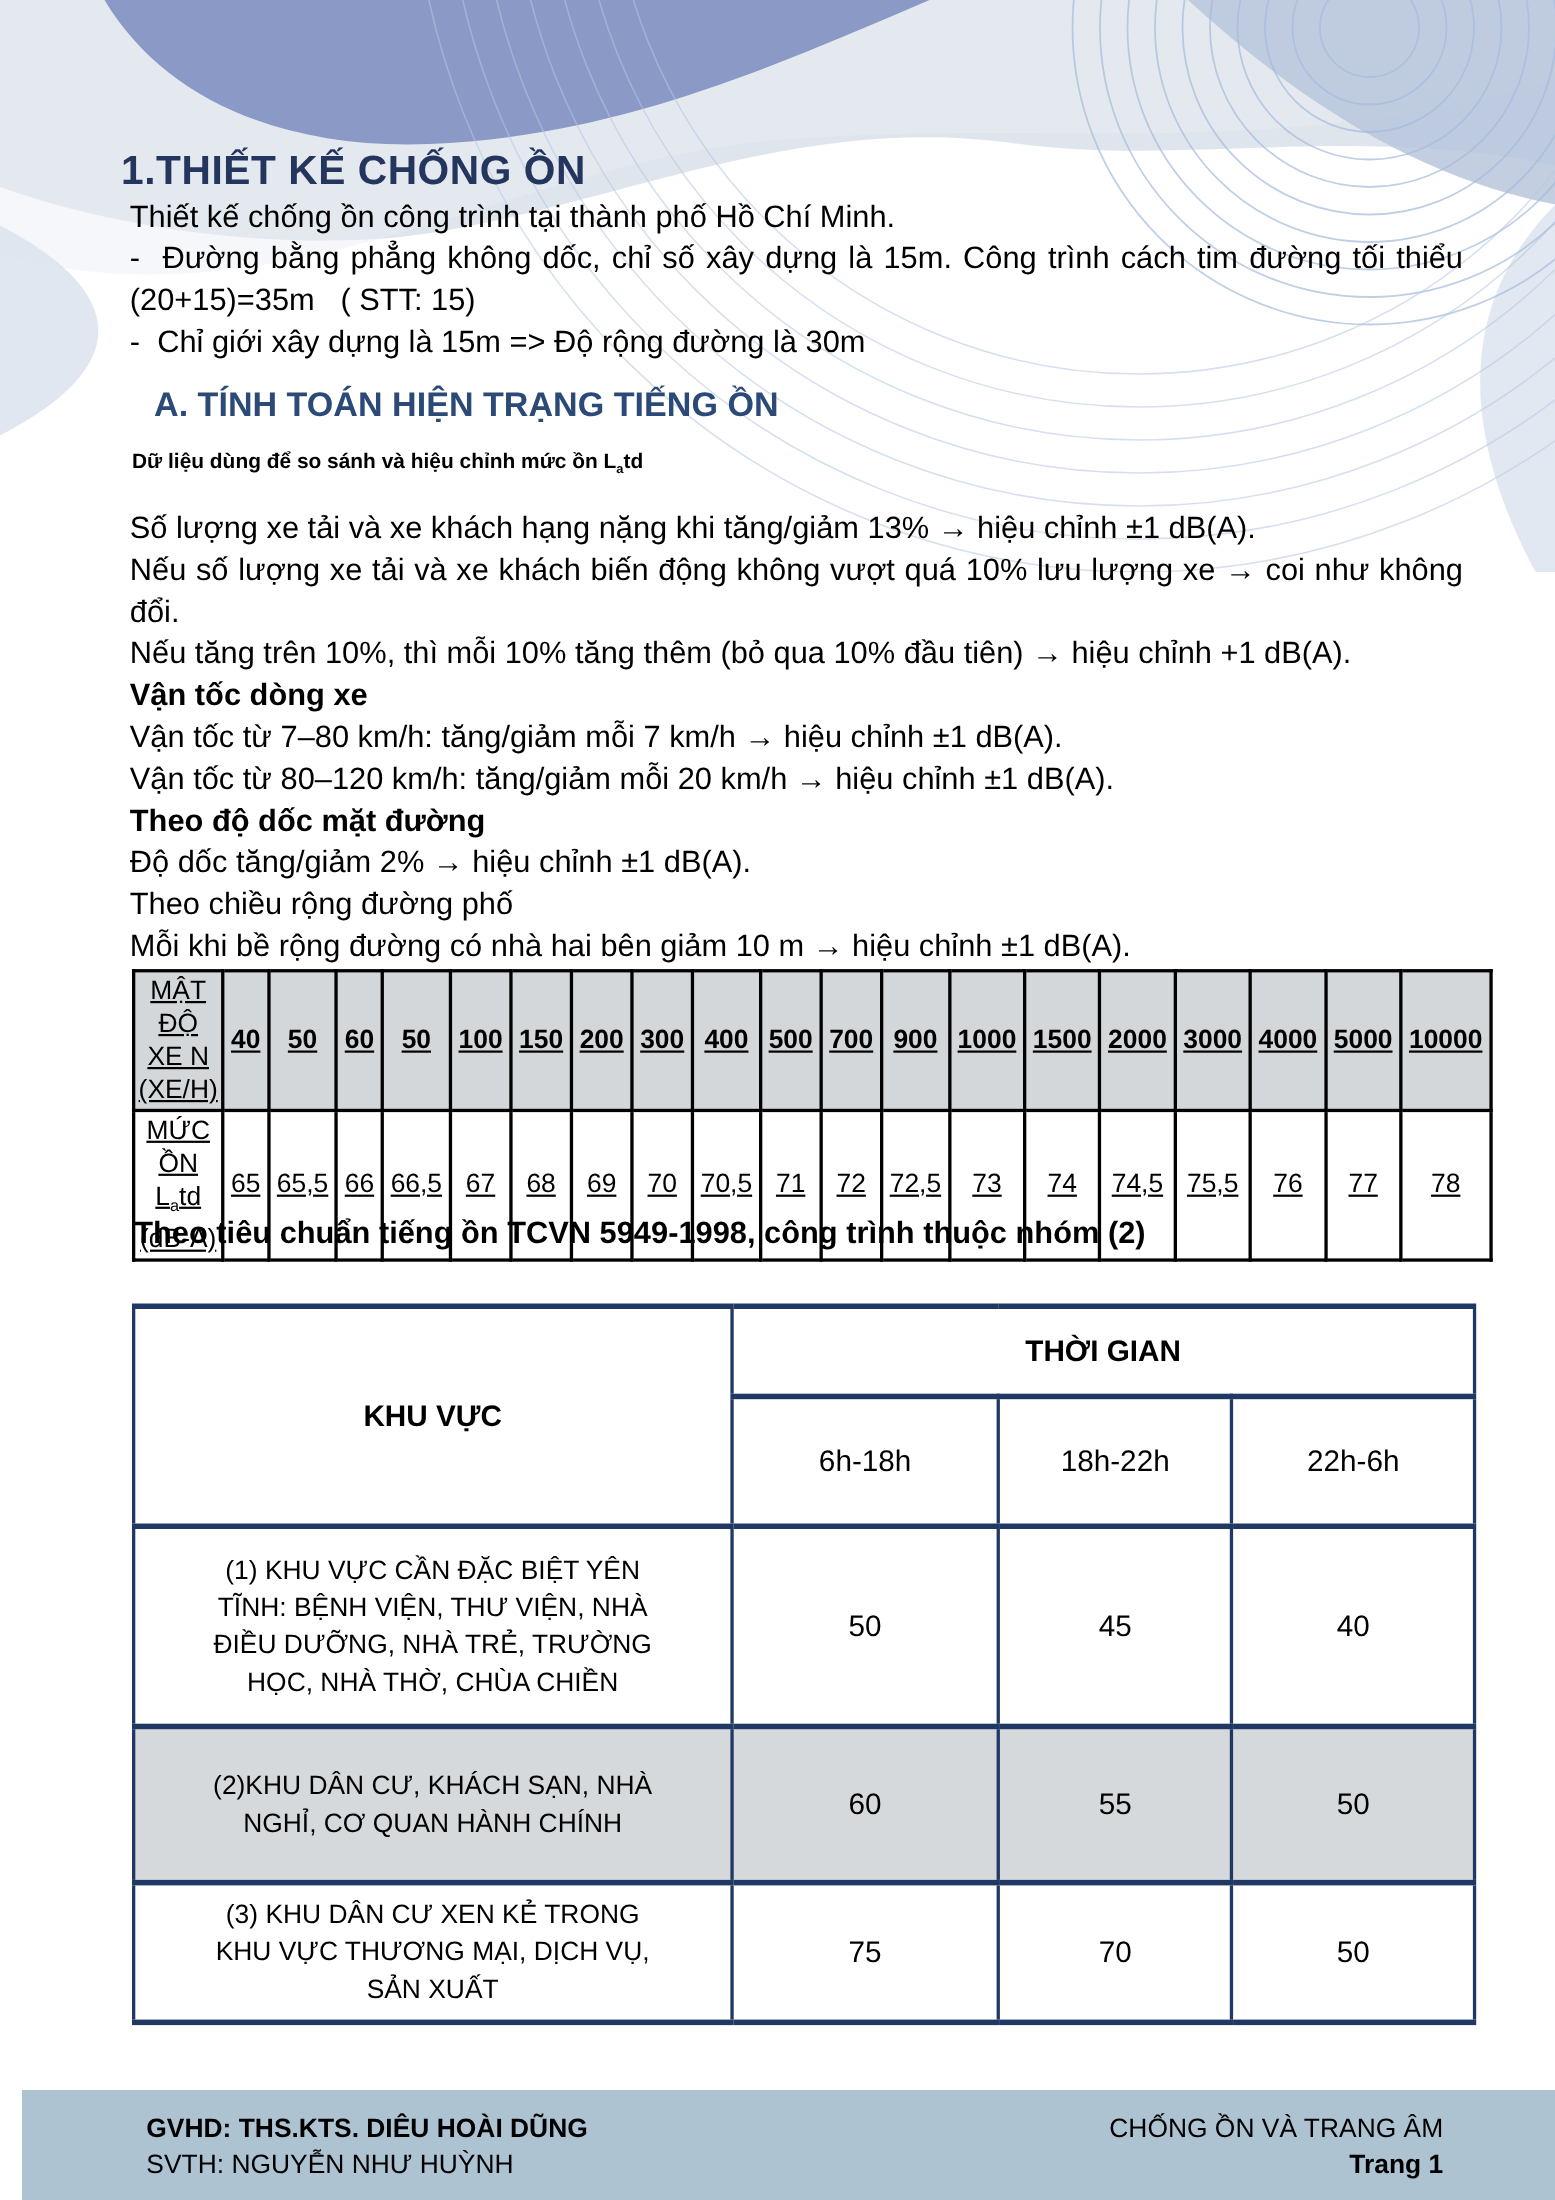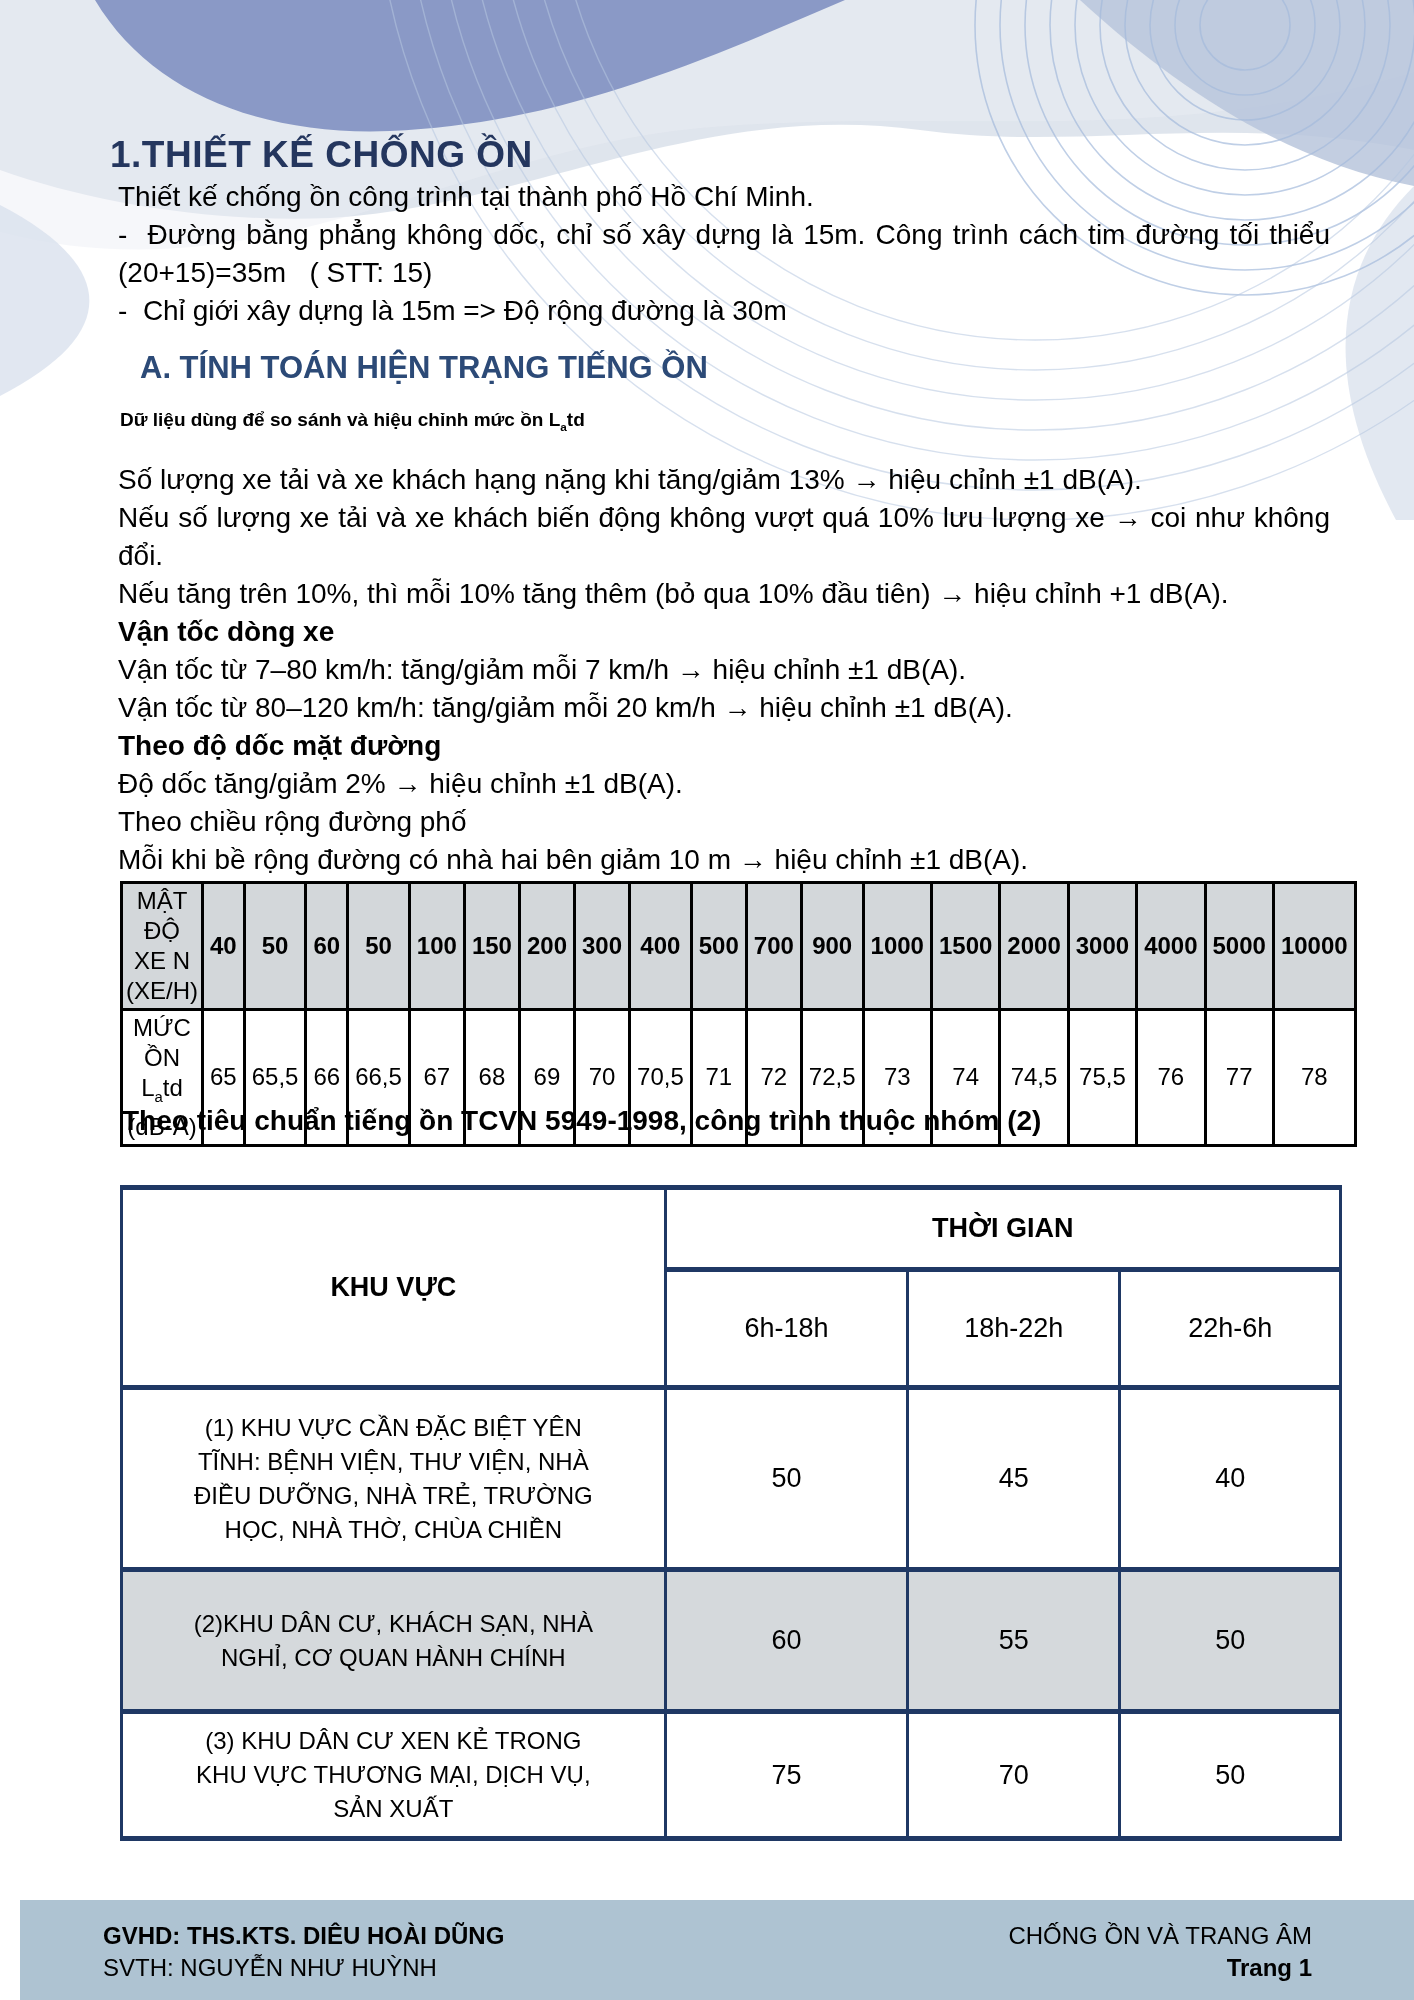--- a/index.html
+++ b/index.html
@@ -31,21 +31,21 @@
   .paras{margin-top:14px;padding-left:8px;}
   .paras p{font-size:28px;line-height:38px;}
   .paras p.bold{font-weight:bold;}
   sub{font-size:0.62em;}
 
   table.t1{
     position:absolute;top:881px;left:120px;width:1224px;
     border-collapse:collapse;table-layout:auto;
     font-size:24px;text-align:center;
   }
-  table.t1 td{border:3px solid #000;padding:2px 6px;}
+  table.t1 td{border:3px solid #000;padding:2px 6px;text-decoration:underline;}
   table.t1 tr.head td{background:var(--t1-header-bg);font-weight:bold;height:102px;}
   table.t1 tr.head td.rowhead{font-weight:normal;}
   table.t1 tr.vals td{height:86px;background:#fff;}
   table.t1 td.rowhead{width:96px;padding:2px 3px;line-height:30px;font-weight:normal;}
 
   p.standard{
     position:absolute;top:1102px;left:122px;
     font-size:28px;font-weight:bold;line-height:38px;
   }
 
@@ -64,21 +64,21 @@
   table.t2 td.timecol{height:118px;}
   table.t2 td.area{font-size:24px;line-height:34px;padding:10px 60px;}
   table.t2 tr.r1 td{height:182px;}
   table.t2 tr.r2 td{height:142px;background:var(--t2-shaded);}
   table.t2 tr.r3 td{height:122px;}
 
   .footer{
     position:absolute;top:1900px;left:20px;right:0;height:100px;
     background:var(--footer-bg);
     display:flex;justify-content:space-between;
-    padding:20px 102px 0 83px;
+    padding:20px 102px 0 113px;
     font-size:24px;line-height:32px;
   }
   .footer .bold{font-weight:bold;}
   .footer .fr{text-align:right;}
 </style>
 </head>
 <body>
 
 <div class="page">
 

